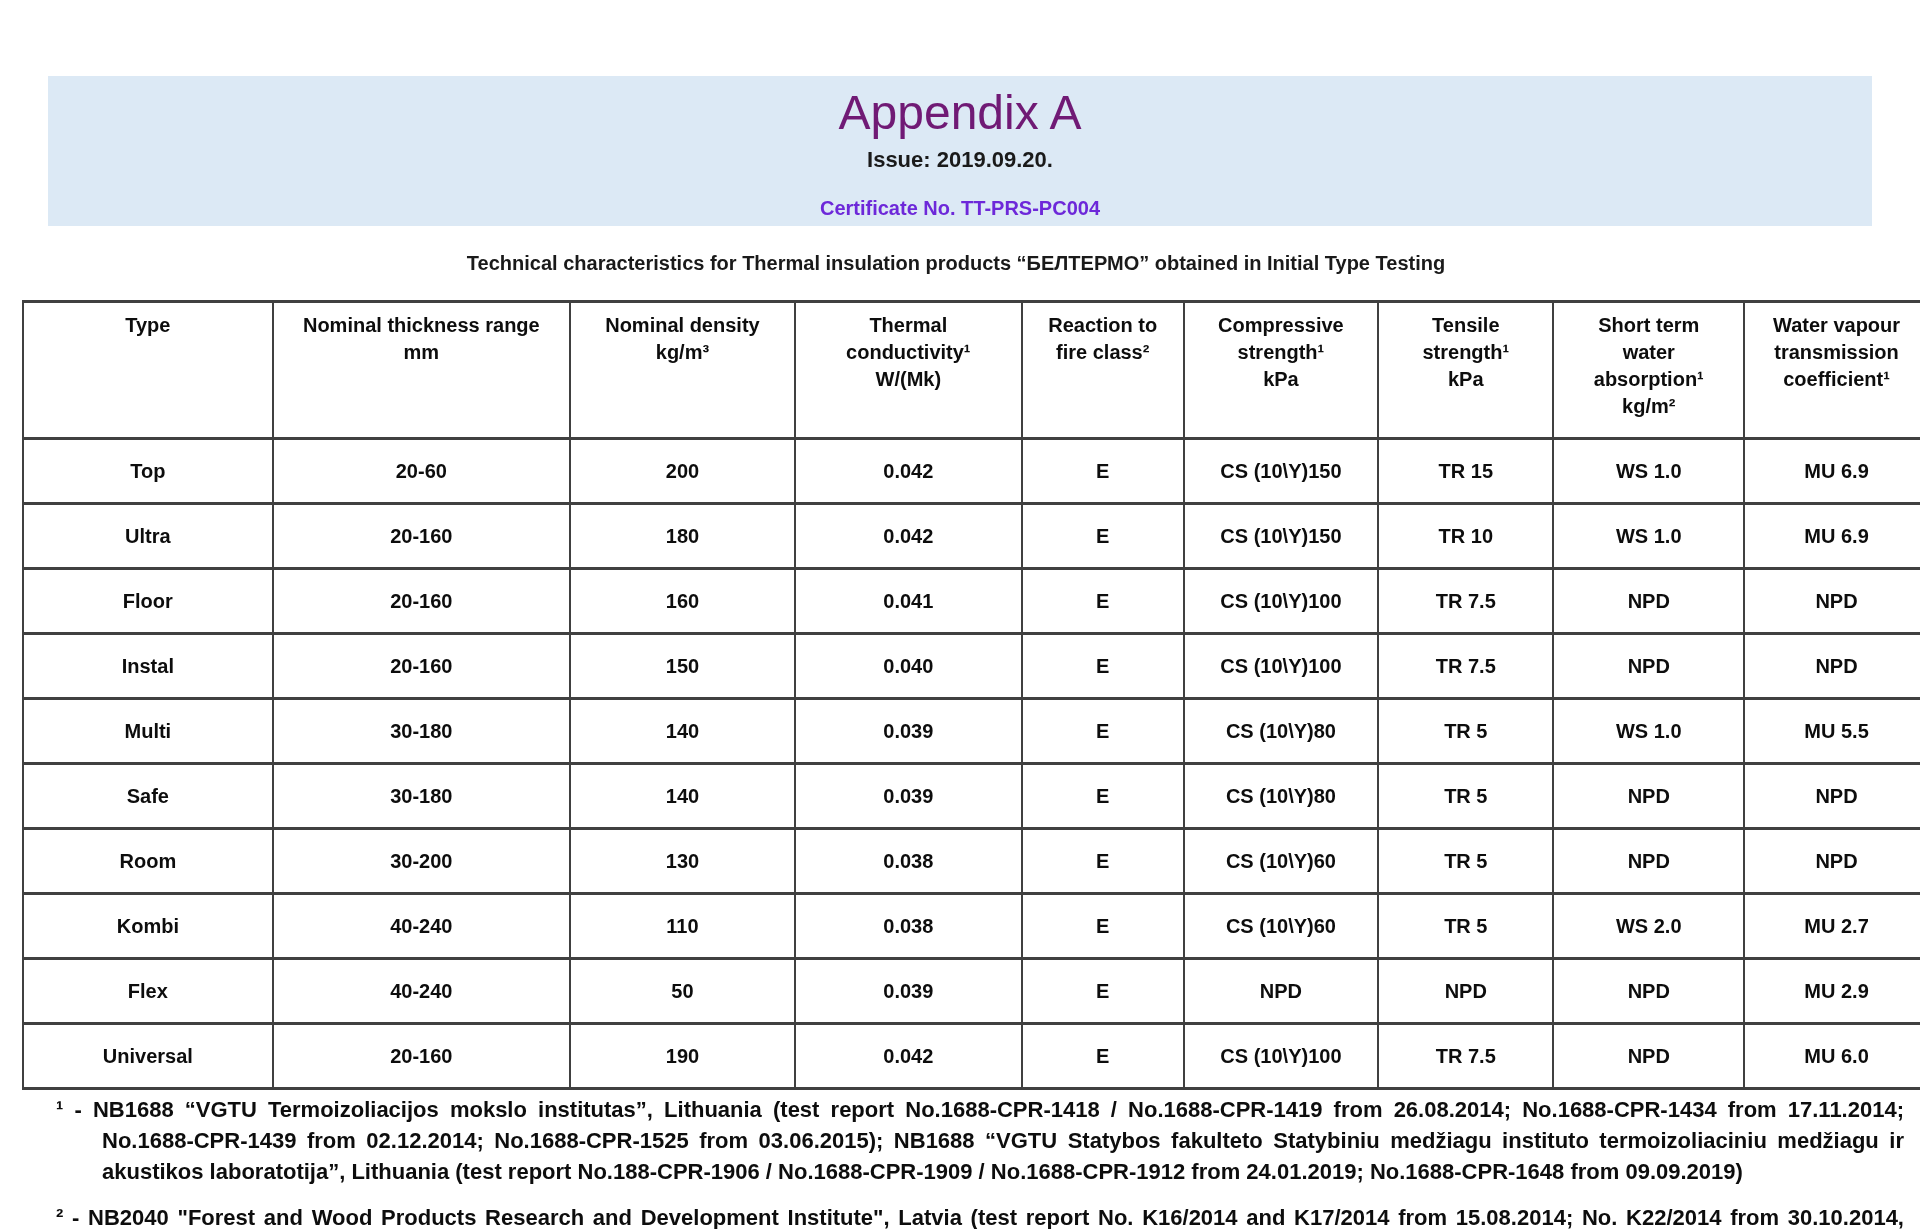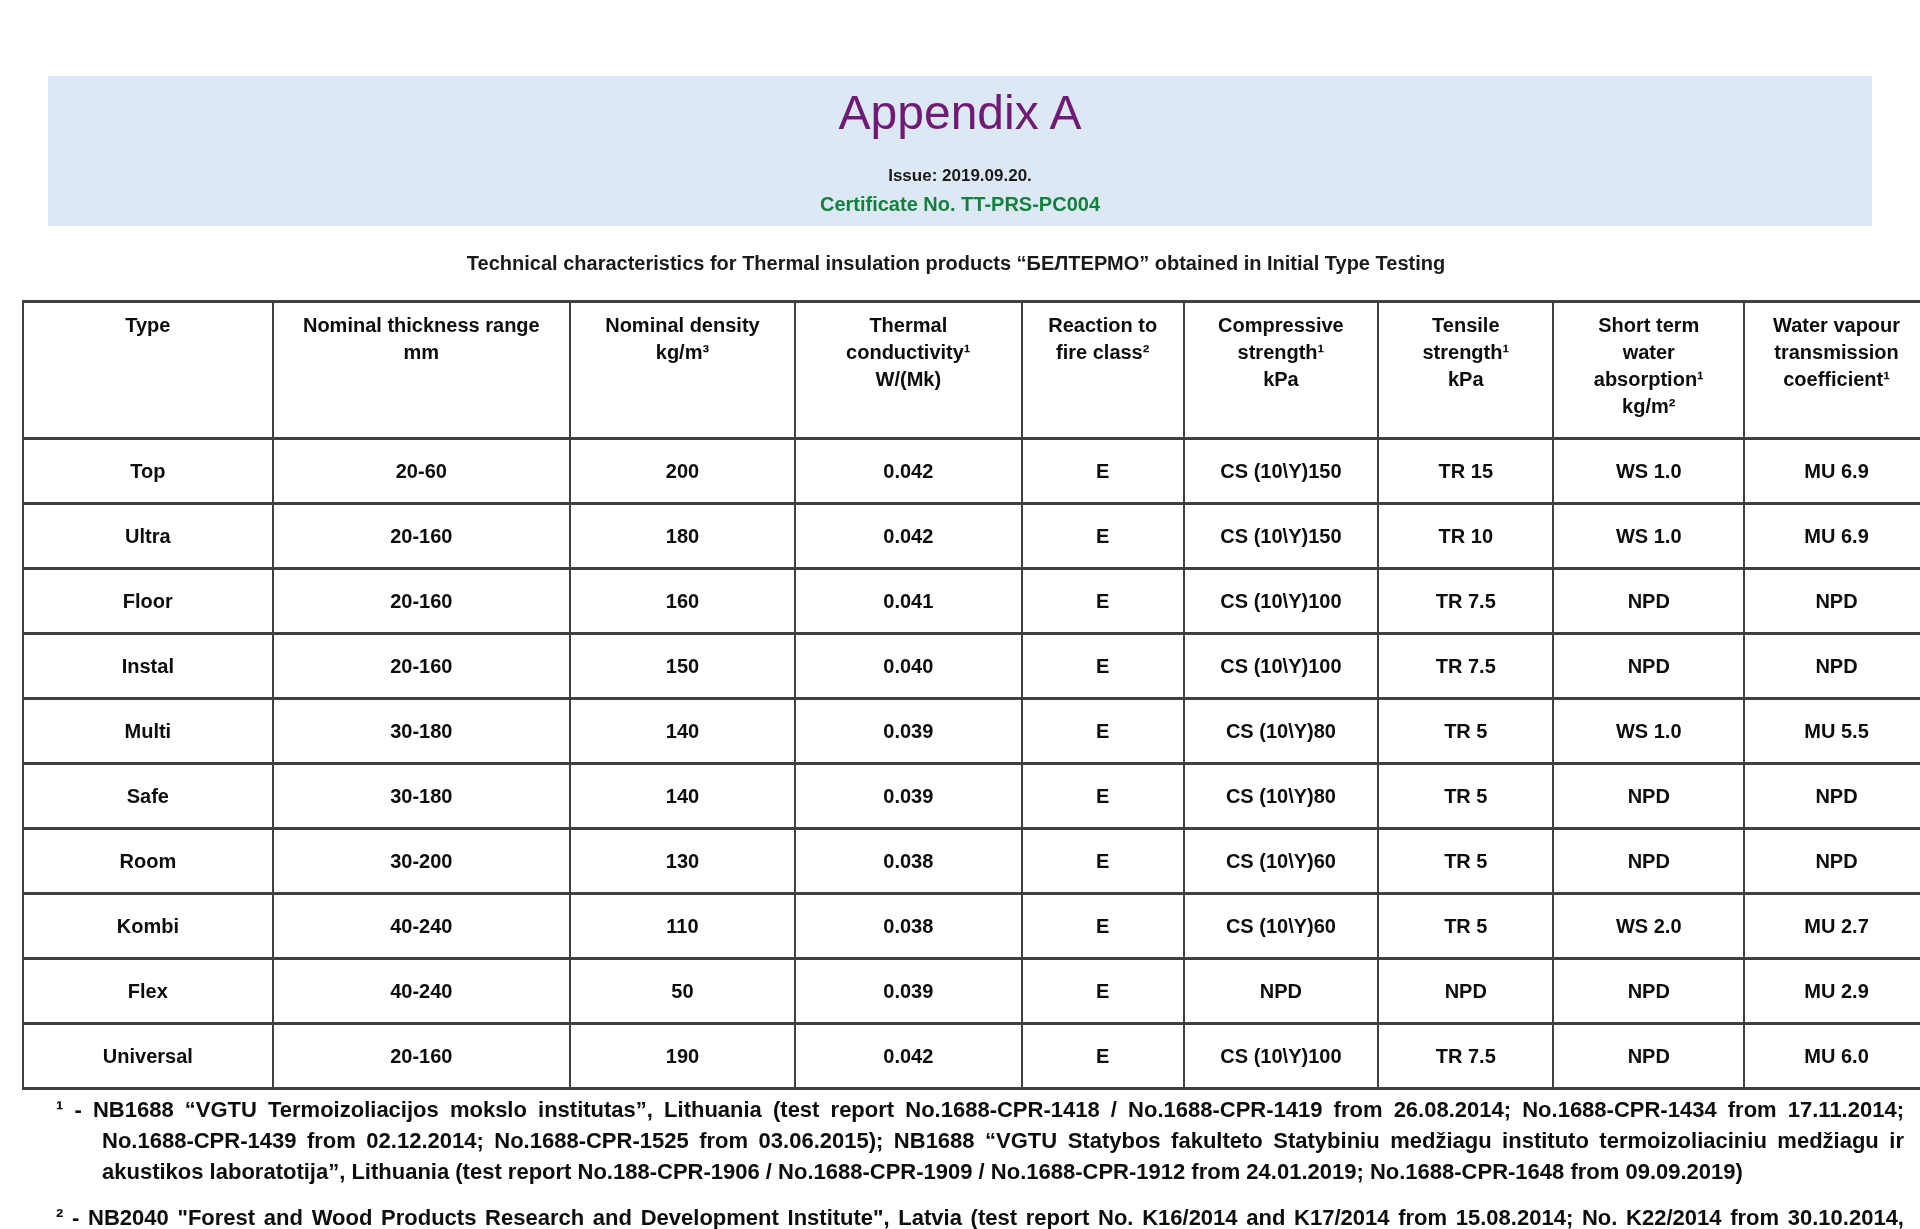--- a/index.html
+++ b/index.html
@@ -14,24 +14,24 @@
   .header-box{
     position:absolute;left:48px;right:48px;top:76px;height:150px;
     background:var(--header-bg,#dce9f5);
     text-align:center;
   }
   .appendix-title{
     font-size:48px;line-height:62px;padding-top:6px;
     font-weight:400;letter-spacing:0px;color:#701a75;
   }
   .issue-line{
-    font-size:17px;line-height:28px;margin-top:18px;font-weight:700;color:#1a1a1a;
+    font-size:22px;line-height:28px;margin-top:2px;font-weight:700;color:#1a1a1a;
   }
   .cert-line{
-    font-size:20px;line-height:28px;margin-top:0;font-weight:700;color:#15803d;
+    font-size:20px;line-height:28px;margin-top:20px;font-weight:700;color:#6d28d9;
   }
   .section-title{
     position:absolute;top:252px;left:0;right:8px;
     text-align:center;font-size:20px;font-weight:700;color:#1a1a1a;
   }
   table.spec-table{
     position:absolute;top:300px;left:22px;
     width:1908px;
     border-collapse:collapse;
     table-layout:fixed;

